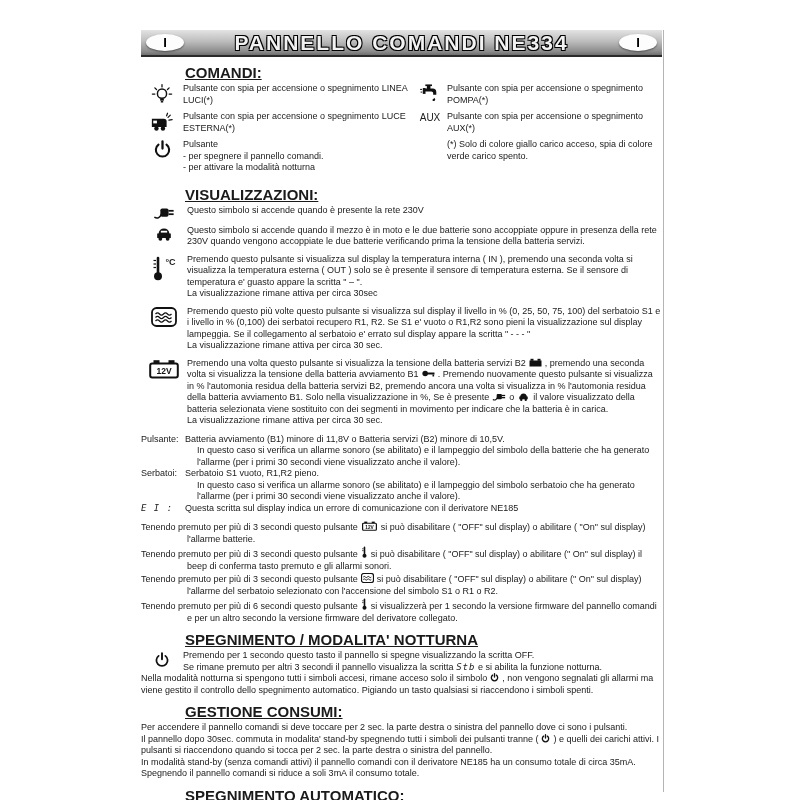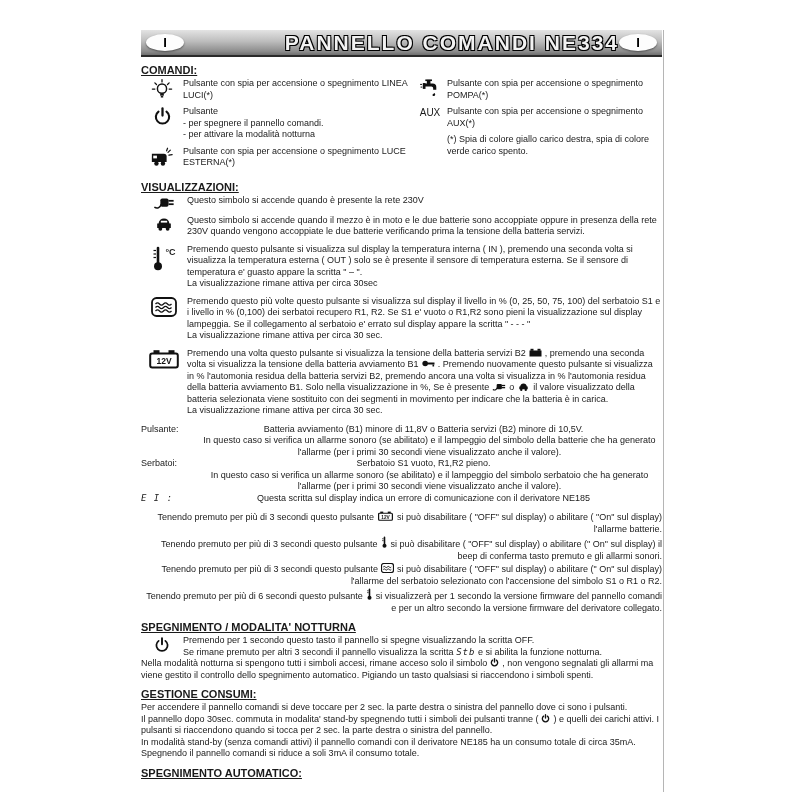--- a/index.html
+++ b/index.html
@@ -9,51 +9,51 @@
   .edge-line{position:absolute;left:663px;top:30px;width:1px;height:762px;background:#b5b5b5;}
 
   
   .titlebar{height:27px;display:flex;align-items:center;justify-content:space-between;
             padding:0 5px;box-sizing:border-box;
             background:linear-gradient(to bottom,#e3e3e3 0%,#bdbdbd 45%,#8d8d8d 85%,#6f6f6f 100%);
             border-bottom:2px solid #2a2a2a;}
   .badge{width:38px;height:17px;background:#fdfdfd;border-radius:50%;flex:none;
          display:flex;align-items:center;justify-content:center;
          font-weight:bold;font-size:13px;color:#000;box-shadow:0 1px 2px rgba(0,0,0,.45);}
-  .title{flex:1;text-align:right;font-weight:bold;font-size:21px;letter-spacing:2px;color:#f2f2f2;
+  .title{flex:1;text-align:center;font-weight:bold;font-size:21px;letter-spacing:2px;color:#f2f2f2;
          text-shadow:-1px -1px 0 #000,1px -1px 0 #000,-1px 1px 0 #000,1px 1px 0 #000;}
 
   
   .sec{margin-top:7px;}
-  .sec-h{font-size:11px;font-weight:bold;text-decoration:underline;margin-bottom:2px;}
+  .sec-h{font-size:15px;font-weight:bold;text-decoration:underline;margin-bottom:2px;margin-left:44px;}
   .t{font-size:9px;line-height:11.5px;}
 
   
   .two-col{display:flex;}
   .colL{width:272px;flex:none;}
   .colR{width:249px;flex:none;}
   .item{display:flex;margin-bottom:5px;}
   .ic{width:42px;flex:none;display:flex;justify-content:center;align-items:flex-start;padding-top:1px;}
   .colR .ic{width:34px;}
   .aux-t{font-weight:normal;font-size:10px;}
   .note{padding-left:34px;margin-top:3px;}
 
   
   .vitem{display:flex;margin-bottom:6px;}
   .vic{width:46px;flex:none;display:flex;justify-content:center;align-items:flex-start;padding-top:1px;}
   .vbody{flex:1;}
 
   
   .al-row{display:flex;}
   .al-label{width:44px;flex:none;font-size:9px;line-height:11.5px;}
-  .al-body{flex:1;text-align:center;}
+  .al-body{flex:1;}
   .al-detail{padding-left:12px;}
 
   
-  .imp{padding-left:46px;text-indent:-46px;margin-bottom:1px;text-align:right;}
+  .imp{padding-left:46px;text-indent:-46px;margin-bottom:1px;}
 
   
   .nt-row{display:flex;}
   .nt-ic{width:42px;flex:none;display:flex;justify-content:center;padding-top:2px;}
 
   .digital{font-family:"DejaVu Sans Mono",monospace;font-style:italic;letter-spacing:1px;}
 
   .ic-inline{display:inline-block;vertical-align:-1px;margin:0 3px;}
   svg{display:block;}
   .thermo-wrap{display:flex;align-items:flex-start;}
@@ -85,49 +85,49 @@
                   <line x1="19.8" y1="4.2" x2="18" y2="6"></line>
                   <line x1="1.5" y1="11" x2="4.2" y2="11"></line>
                   <line x1="19.8" y1="11" x2="22.5" y2="11"></line>
                 </g>
                 <circle cx="12" cy="10.5" r="5" fill="none" stroke="#111" stroke-width="1.6"></circle>
                 <rect x="10" y="16" width="4" height="2.2" fill="#111"></rect>
                 <rect x="10.7" y="18.6" width="2.6" height="1.6" fill="#111"></rect>
               </svg>
             </span>
             <div>Pulsante con spia per accensione o spegnimento LINEA LUCI(*)</div>
-          </div>
-          <div class="item">
-            <span class="ic">
-              <svg width="19" height="19" viewBox="0 0 20 20">
-                <path d="M10 1.5 v7.5" stroke="#111" stroke-width="2.4" stroke-linecap="round" fill="none"></path>
-                <path d="M5.8 4.8 a7 7 0 1 0 8.4 0" stroke="#111" stroke-width="2.2" fill="none" stroke-linecap="round"></path>
-              </svg>
-            </span>
-            <div>
-              <div>Pulsante</div>
-              <div>- per spegnere il pannello comandi.</div>
-              <div>- per attivare la modalità notturna</div>
-            </div>
           </div>
           <div class="item">
             <span class="ic">
               <svg width="24" height="20" viewBox="0 0 26 21">
                 <path fill="#111" d="M2 7 h13 a3 3 0 0 1 3 3 v6 H2 z"></path>
                 <rect x="3.5" y="9" width="4" height="3" fill="#fff"></rect>
                 <circle cx="7" cy="17.5" r="2.4" fill="#111"></circle>
                 <circle cx="14" cy="17.5" r="2.4" fill="#111"></circle>
                 <g stroke="#111" stroke-width="1.3" stroke-linecap="round">
                   <line x1="19.5" y1="5.5" x2="22" y2="3"></line>
                   <line x1="20.5" y1="8.5" x2="24" y2="8"></line>
                   <line x1="18" y1="3.8" x2="19" y2="1"></line>
                 </g>
               </svg>
             </span>
             <div>Pulsante con spia per accensione o spegnimento LUCE ESTERNA(*)</div>
+          </div>
+          <div class="item">
+            <span class="ic">
+              <svg width="19" height="19" viewBox="0 0 20 20">
+                <path d="M10 1.5 v7.5" stroke="#111" stroke-width="2.4" stroke-linecap="round" fill="none"></path>
+                <path d="M5.8 4.8 a7 7 0 1 0 8.4 0" stroke="#111" stroke-width="2.2" fill="none" stroke-linecap="round"></path>
+              </svg>
+            </span>
+            <div>
+              <div>Pulsante</div>
+              <div>- per spegnere il pannello comandi.</div>
+              <div>- per attivare la modalità notturna</div>
+            </div>
           </div>
         </div>
         <div class="colR">
           <div class="item">
             <span class="ic">
               <svg width="22" height="18" viewBox="0 0 24 20">
                 <path fill="#111" d="M6 5 h9 q4 0 4 4 v3 h-3.5 v-2 q0-1.8-2-1.8 H6 z"></path>
                 <rect x="8.5" y="1" width="4" height="5" fill="#111"></rect>
                 <rect x="6.8" y="0.5" width="7.4" height="1.8" fill="#111"></rect>
                 <rect x="4" y="4.5" width="3" height="6.5" fill="#111"></rect>
@@ -139,21 +139,21 @@
               </svg>
             </span>
             <div>Pulsante con spia per accensione o spegnimento POMPA(*)</div>
           </div>
           <div class="item">
             <span class="ic">
                 <span class="aux-t">AUX</span>
               </span>
             <div>Pulsante con spia per accensione o spegnimento AUX(*)</div>
           </div>
-          <div class="note">(*) Spia di colore giallo carico destra, spia di colore verde carico spento.</div>
+          <div class="note">(*) Solo di colore giallo carico acceso, spia di colore verde carico spento.</div>
         </div>
       </div>
     </div>
 
     <div class="sec">
       <div class="sec-h">VISUALIZZAZIONI:</div>
       <div class="t">
         <div class="vitem">
           <span class="vic">
             <svg width="22" height="13" viewBox="0 0 24 14">

